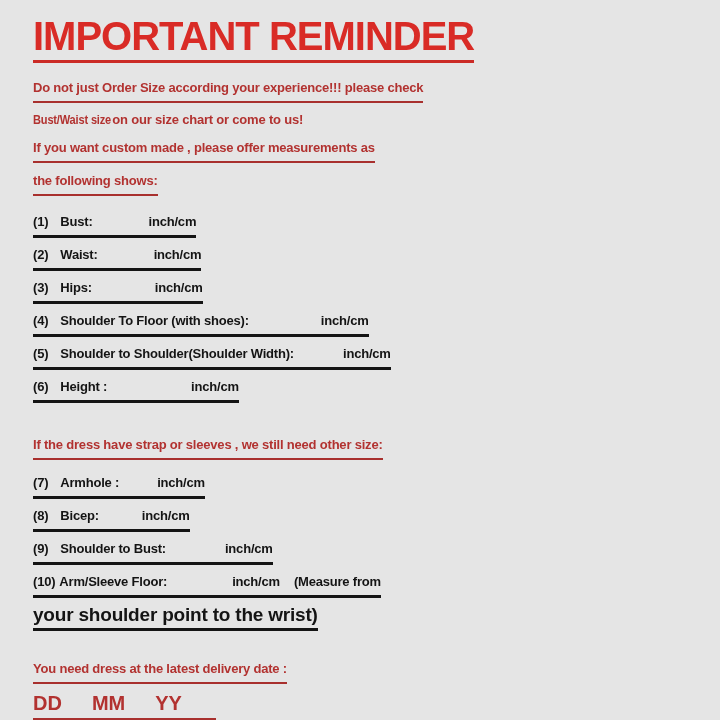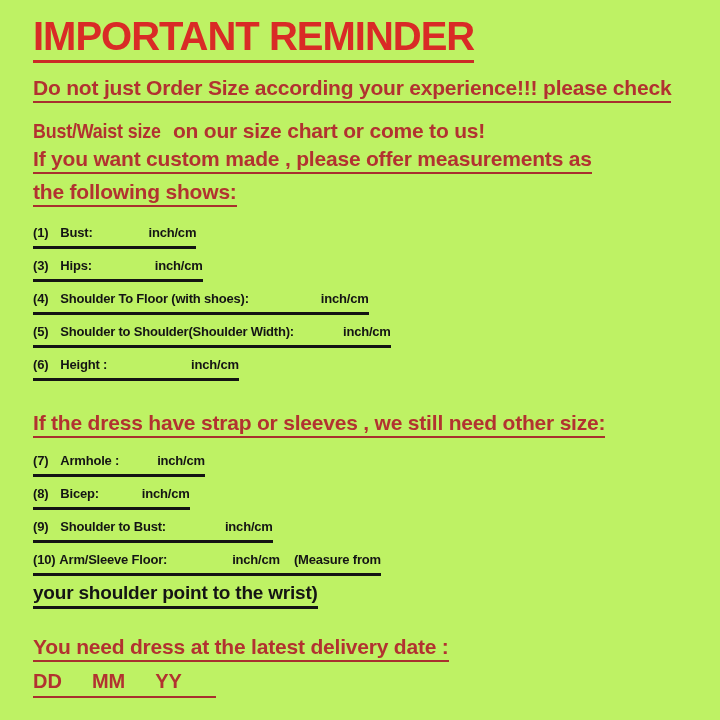--- a/index.html
+++ b/index.html
@@ -13,47 +13,47 @@
     overflow: hidden;
     font-family: "Liberation Sans", "DejaVu Sans", sans-serif;
     font-weight: bold;
     color: #141414;
   }
   .page {
     box-sizing: border-box;
     width: 720px;
     height: 720px;
     padding: 14px 20px 0 33px;
-    background: #bef264;
+    background: #e5e5e5;
   }
   
   .title {
     margin: 0;
     display: table;
     font-size: 40px;
     line-height: 44px;
     letter-spacing: -1px;
     color: #d92b26;
     border-bottom: 3px solid #cb2b26;
     padding-bottom: 2px;
   }
   
   .red-line {
     color: #b23230;
-    font-size: 21px;
+    font-size: 13px;
     line-height: 23px;
     letter-spacing: -0.2px;
   }
   .shrink { display: table; }
   .u-red {
     border-bottom: 2.5px solid #a8302e;
     padding-bottom: 2px;
   }
   .warning        { margin-top: 13px; }
-  .chart-line     { margin-top: 16px; }
+  .chart-line     { margin-top: 5px; }
   .custom-1       { margin-top: 5px; }
   .custom-2       { margin-top: 6px; }
   .condensed {
     display: inline-block;
     transform: scaleX(0.85);
     transform-origin: 0 60%;
     margin-right: -16px;
   }
   
   .list { margin-top: 14px; }
@@ -122,20 +122,26 @@
 
   <div class="list">
 
     <div class="item">
       <span class="num">(1)</span>
         <span>Bust:</span>
         <span class="blank b1"></span>
         <span>inch/cm</span>
     </div>
 
+    <div class="item">
+      <span class="num">(2)</span>
+        <span>Waist:</span>
+        <span class="blank b2"></span>
+        <span>inch/cm</span>
+    </div>
 
     <div class="item">
       <span class="num">(3)</span>
         <span>Hips:</span>
         <span class="blank b3"></span>
         <span>inch/cm</span>
     </div>
 
     <div class="item">
       <span class="num">(4)</span>

